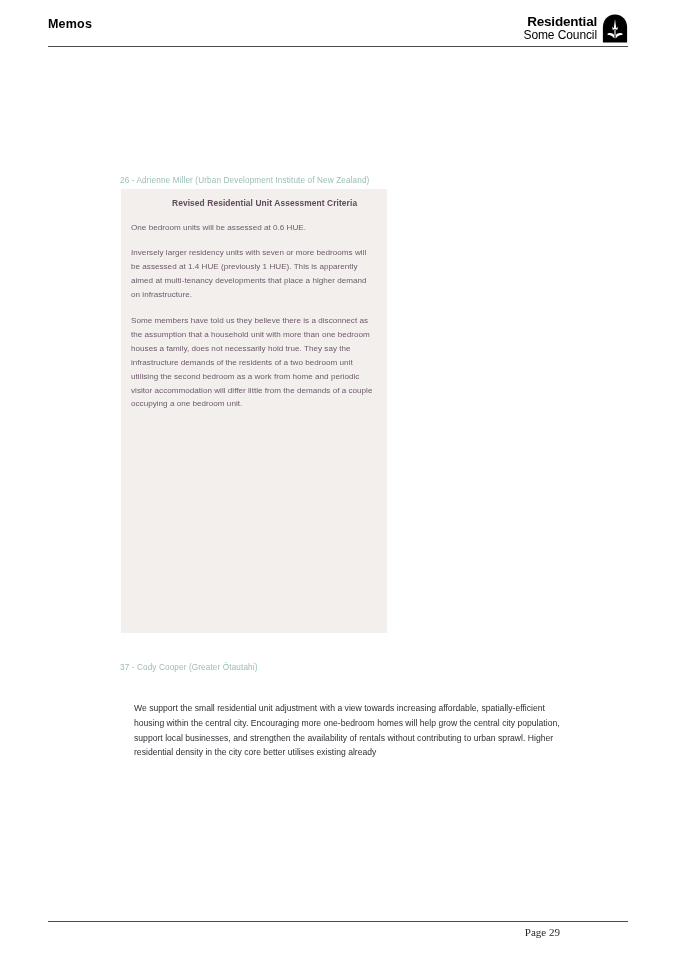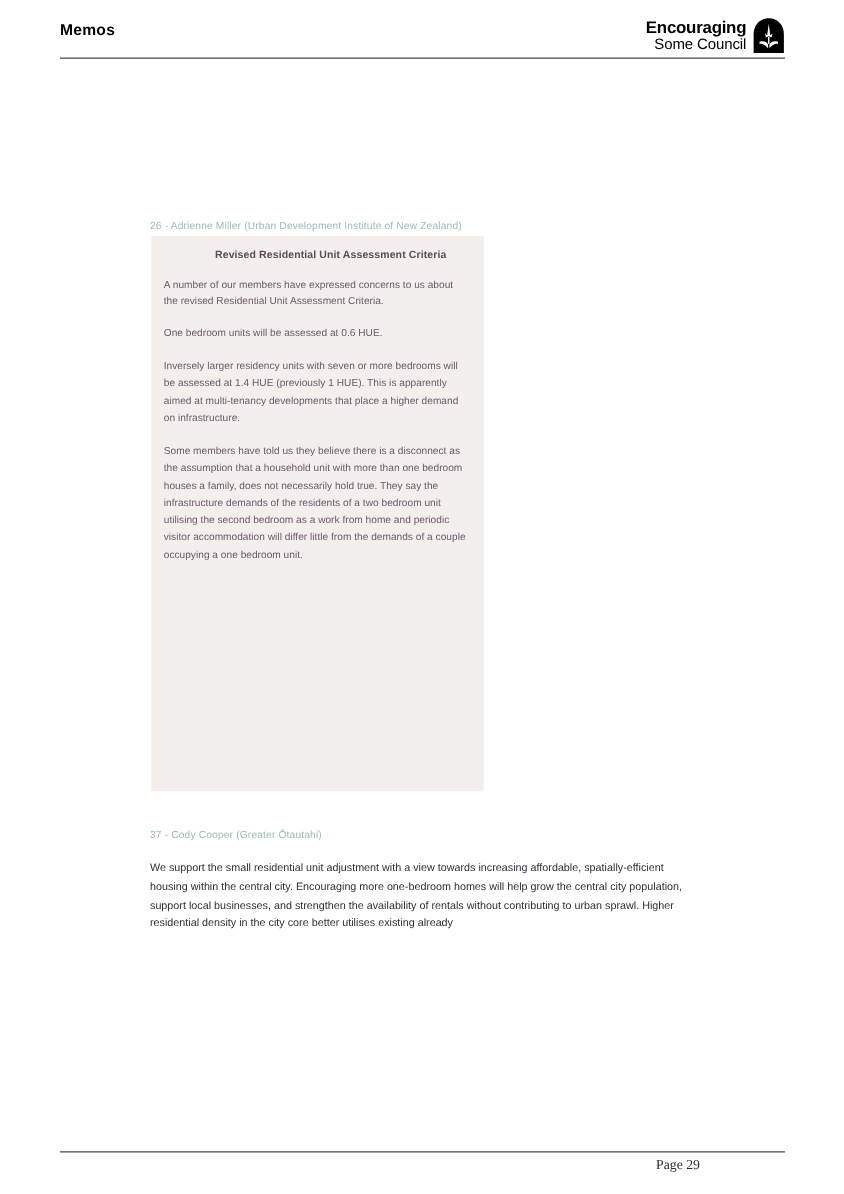--- a/index.html
+++ b/index.html
@@ -143,55 +143,54 @@
   
   .body-para {
     position: absolute;
     left: 120px;
     top: 687px;
     width: 440px;
     font-size: 8.6px;
     color: #2f2f35;
     line-height: 1.72;
     letter-spacing: 0.01px;
-    margin: 0;
+    margin: 14px;
   }
 </style>
 </head>
 <body>
 
 <div class="page">
 
   <div class="header">
     <div class="header-title">Memos</div>
 
     <div class="brand">
       <div class="brand-text">
-        <span class="brand-line1">Encouraging</span>
+        <span class="brand-line1">Residential</span>
         <span class="brand-line2">Some Council</span>
       </div>
       <svg class="brand-mark" viewBox="0 0 26 29">
         <path d="M13 0.6 C5.6 0.6 0.9 6.2 0.9 13.6 L0.9 28.4 L25.1 28.4 L25.1 13.6 C25.1 6.2 20.4 0.6 13 0.6 Z" fill="#000000"></path>
         <path d="M13 5.0 L14.25 14.2 L16.0 12.8 L15.2 16.0 L13 15.0 L10.8 16.0 L10.0 12.8 L11.75 14.2 Z" fill="#ffffff"></path>
         <path d="M12.45 15.6 L13.55 15.6 L13.55 21.2 L12.45 21.2 Z" fill="#ffffff"></path>
         <path d="M5.6 19.4 C5.6 19.4 8.3 18.2 10.6 19.6 C12.0 20.45 12.45 21.6 12.45 21.6 L12.45 24.6 C12.45 24.6 10.9 22.4 8.7 21.5 C7.1 20.85 5.6 21.0 5.6 21.0 Z" fill="#ffffff"></path>
         <path d="M20.4 19.4 C20.4 19.4 17.7 18.2 15.4 19.6 C14.0 20.45 13.55 21.6 13.55 21.6 L13.55 24.6 C13.55 24.6 15.1 22.4 17.3 21.5 C18.9 20.85 20.4 21.0 20.4 21.0 Z" fill="#ffffff"></path>
       </svg>
     </div>
   </div>
 
   <div class="rule rule-header"></div>
 
   <div class="content">
 
     <div class="submitter-heading first">26 - Adrienne Miller (Urban Development Institute of New Zealand)</div>
 
     <div class="quote-box">
       <p class="quote-title">Revised Residential Unit Assessment Criteria</p>
-      <p class="quote-para">A number of our members have expressed concerns to us about the revised Residential Unit Assessment Criteria.</p>
       <p class="quote-para">One bedroom units will be assessed at 0.6 HUE.</p>
       <p class="quote-para">Inversely larger residency units with seven or more bedrooms will be assessed at 1.4 HUE (previously 1 HUE). This is apparently aimed at multi-tenancy developments that place a higher demand on infrastructure.</p>
       <p class="quote-para last">Some members have told us they believe there is a disconnect as the assumption that a household unit with more than one bedroom houses a family, does not necessarily hold true. They say the infrastructure demands of the residents of a two bedroom unit utilising the second bedroom as a work from home and periodic visitor accommodation  will differ little from the demands of a couple occupying a one bedroom unit.</p>
     </div>
 
     <div class="submitter-heading second">37 - Cody Cooper (Greater Ōtautahi)</div>
 
     <p class="body-para">We support the small residential unit adjustment with a view towards increasing affordable, spatially-efficient housing within the central city. Encouraging more one-bedroom homes will help grow the central city population, support local businesses, and strengthen the availability of rentals without contributing to urban sprawl. Higher residential density in the city core better utilises existing already</p>
 
   </div>

